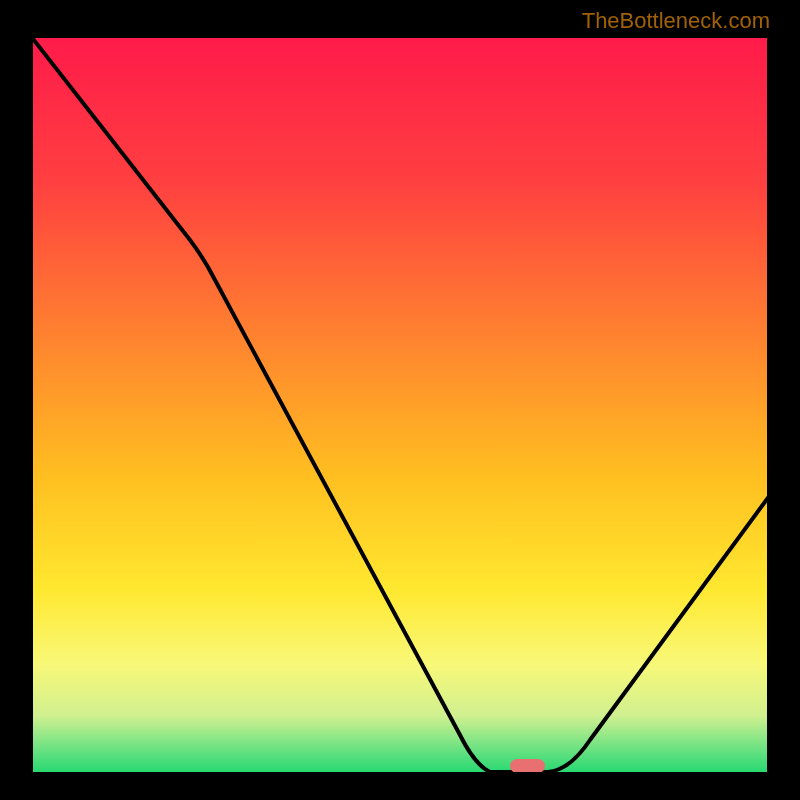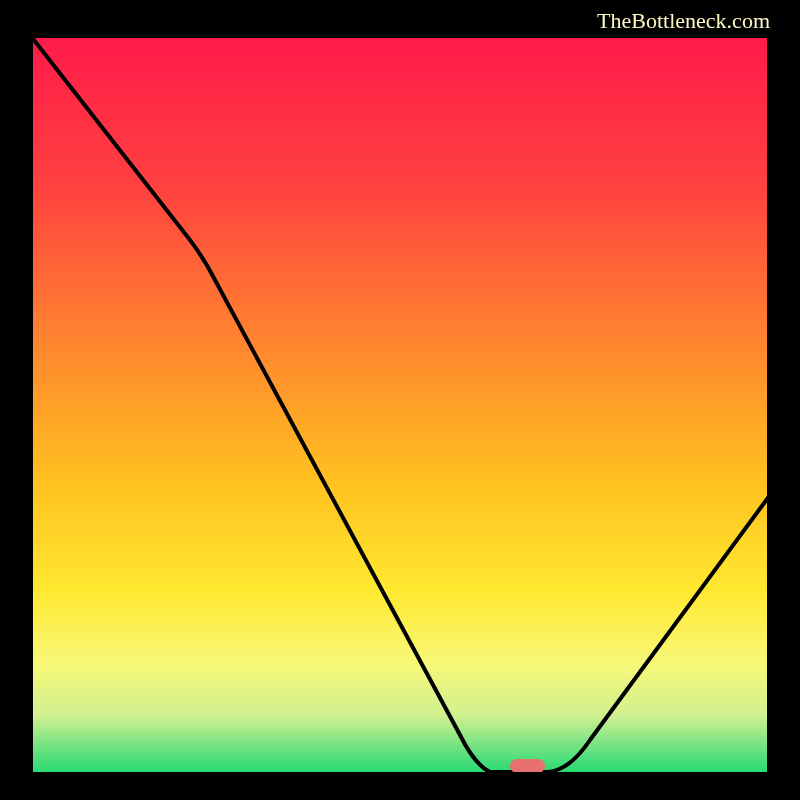--- a/index.html
+++ b/index.html
@@ -11,25 +11,24 @@
       width: 800px;
       height: 800px;
       background: #000;
       position: relative;
       font-family: Arial, sans-serif;
     }
     .watermark {
       position: absolute;
       top: 8px;
       right: 30px;
-      color: #fef9c3;
+      color: #a16207;
       font-size: 22px;
       font-weight: normal;
       z-index: 10;
-      font-family: Liberation Serif, serif;
     }
     .chart-container {
       position: absolute;
       top: 35px;
       left: 30px;
       width: 740px;
       height: 740px;
       background: #000;
     }
     .gradient-bg {

